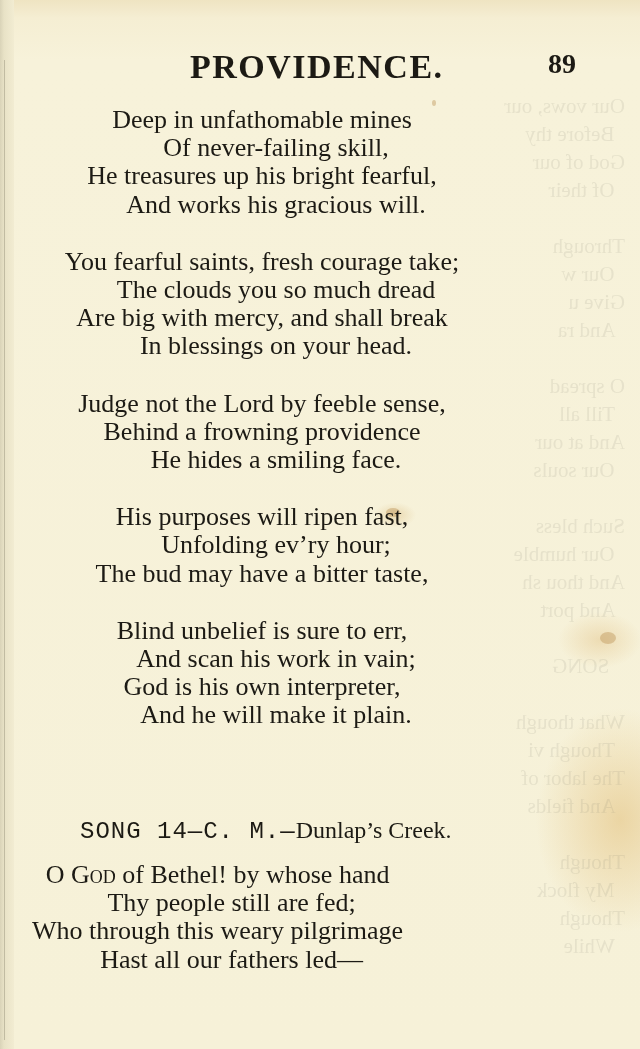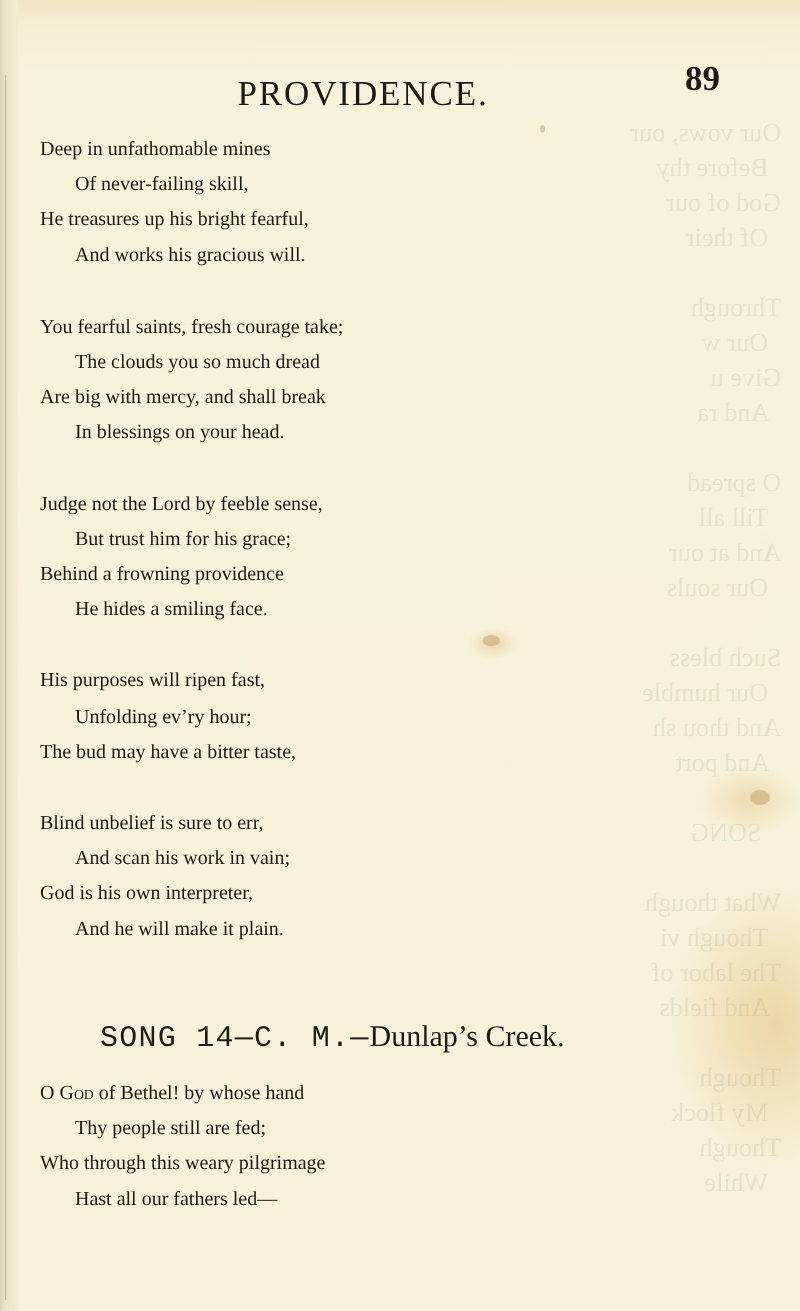--- a/index.html
+++ b/index.html
@@ -52,46 +52,47 @@
     .running-head {
       position: absolute;
       top: 48px;
       left: 0;
       width: 640px;
       height: 34px;
     }
     .running-title {
       position: absolute;
       left: 190px;
-      top: 12px;
-      font-size: 28px;
-      font-weight: normal;
+      top: 0;
+      font-size: 34px;
+      font-weight: bold;
       letter-spacing: 1.5px;
     }
     .page-number {
       position: absolute;
       left: 548px;
       top: 0;
       font-size: 28px;
       font-weight: bold;
     }
     .poem {
       position: absolute;
       left: 32px;
       top: 106px;
       width: 460px;
     }
     .stanza {
       margin: 0 0 29px 0;
     }
     .line {
-      font-size: 16px;
+      font-size: 26px;
       line-height: 28.2px;
       white-space: nowrap;
       display: block;
+      text-align: center;
     }
     .line.indent {
       padding-left: 28px;
     }
     .song-heading {
       position: absolute;
       top: 817px;
       left: 80px;
       font-size: 24px;
       white-space: nowrap;
@@ -172,21 +173,20 @@
       <span class="line indent">And works his gracious will.</span>
     </div>
     <div class="stanza">
       <span class="line">You fearful saints, fresh courage take;</span>
       <span class="line indent">The clouds you so much dread</span>
       <span class="line">Are big with mercy, and shall break</span>
       <span class="line indent">In blessings on your head.</span>
     </div>
     <div class="stanza">
       <span class="line">Judge not the Lord by feeble sense,</span>
-      <span class="line indent">But trust him for his grace;</span>
       <span class="line">Behind a frowning providence</span>
       <span class="line indent">He hides a smiling face.</span>
     </div>
     <div class="stanza">
       <span class="line">His purposes will ripen fast,</span>
       <span class="line indent">Unfolding ev’ry hour;</span>
       <span class="line">The bud may have a bitter taste,</span>
     </div>
     <div class="stanza">
       <span class="line">Blind unbelief is sure to err,</span>

